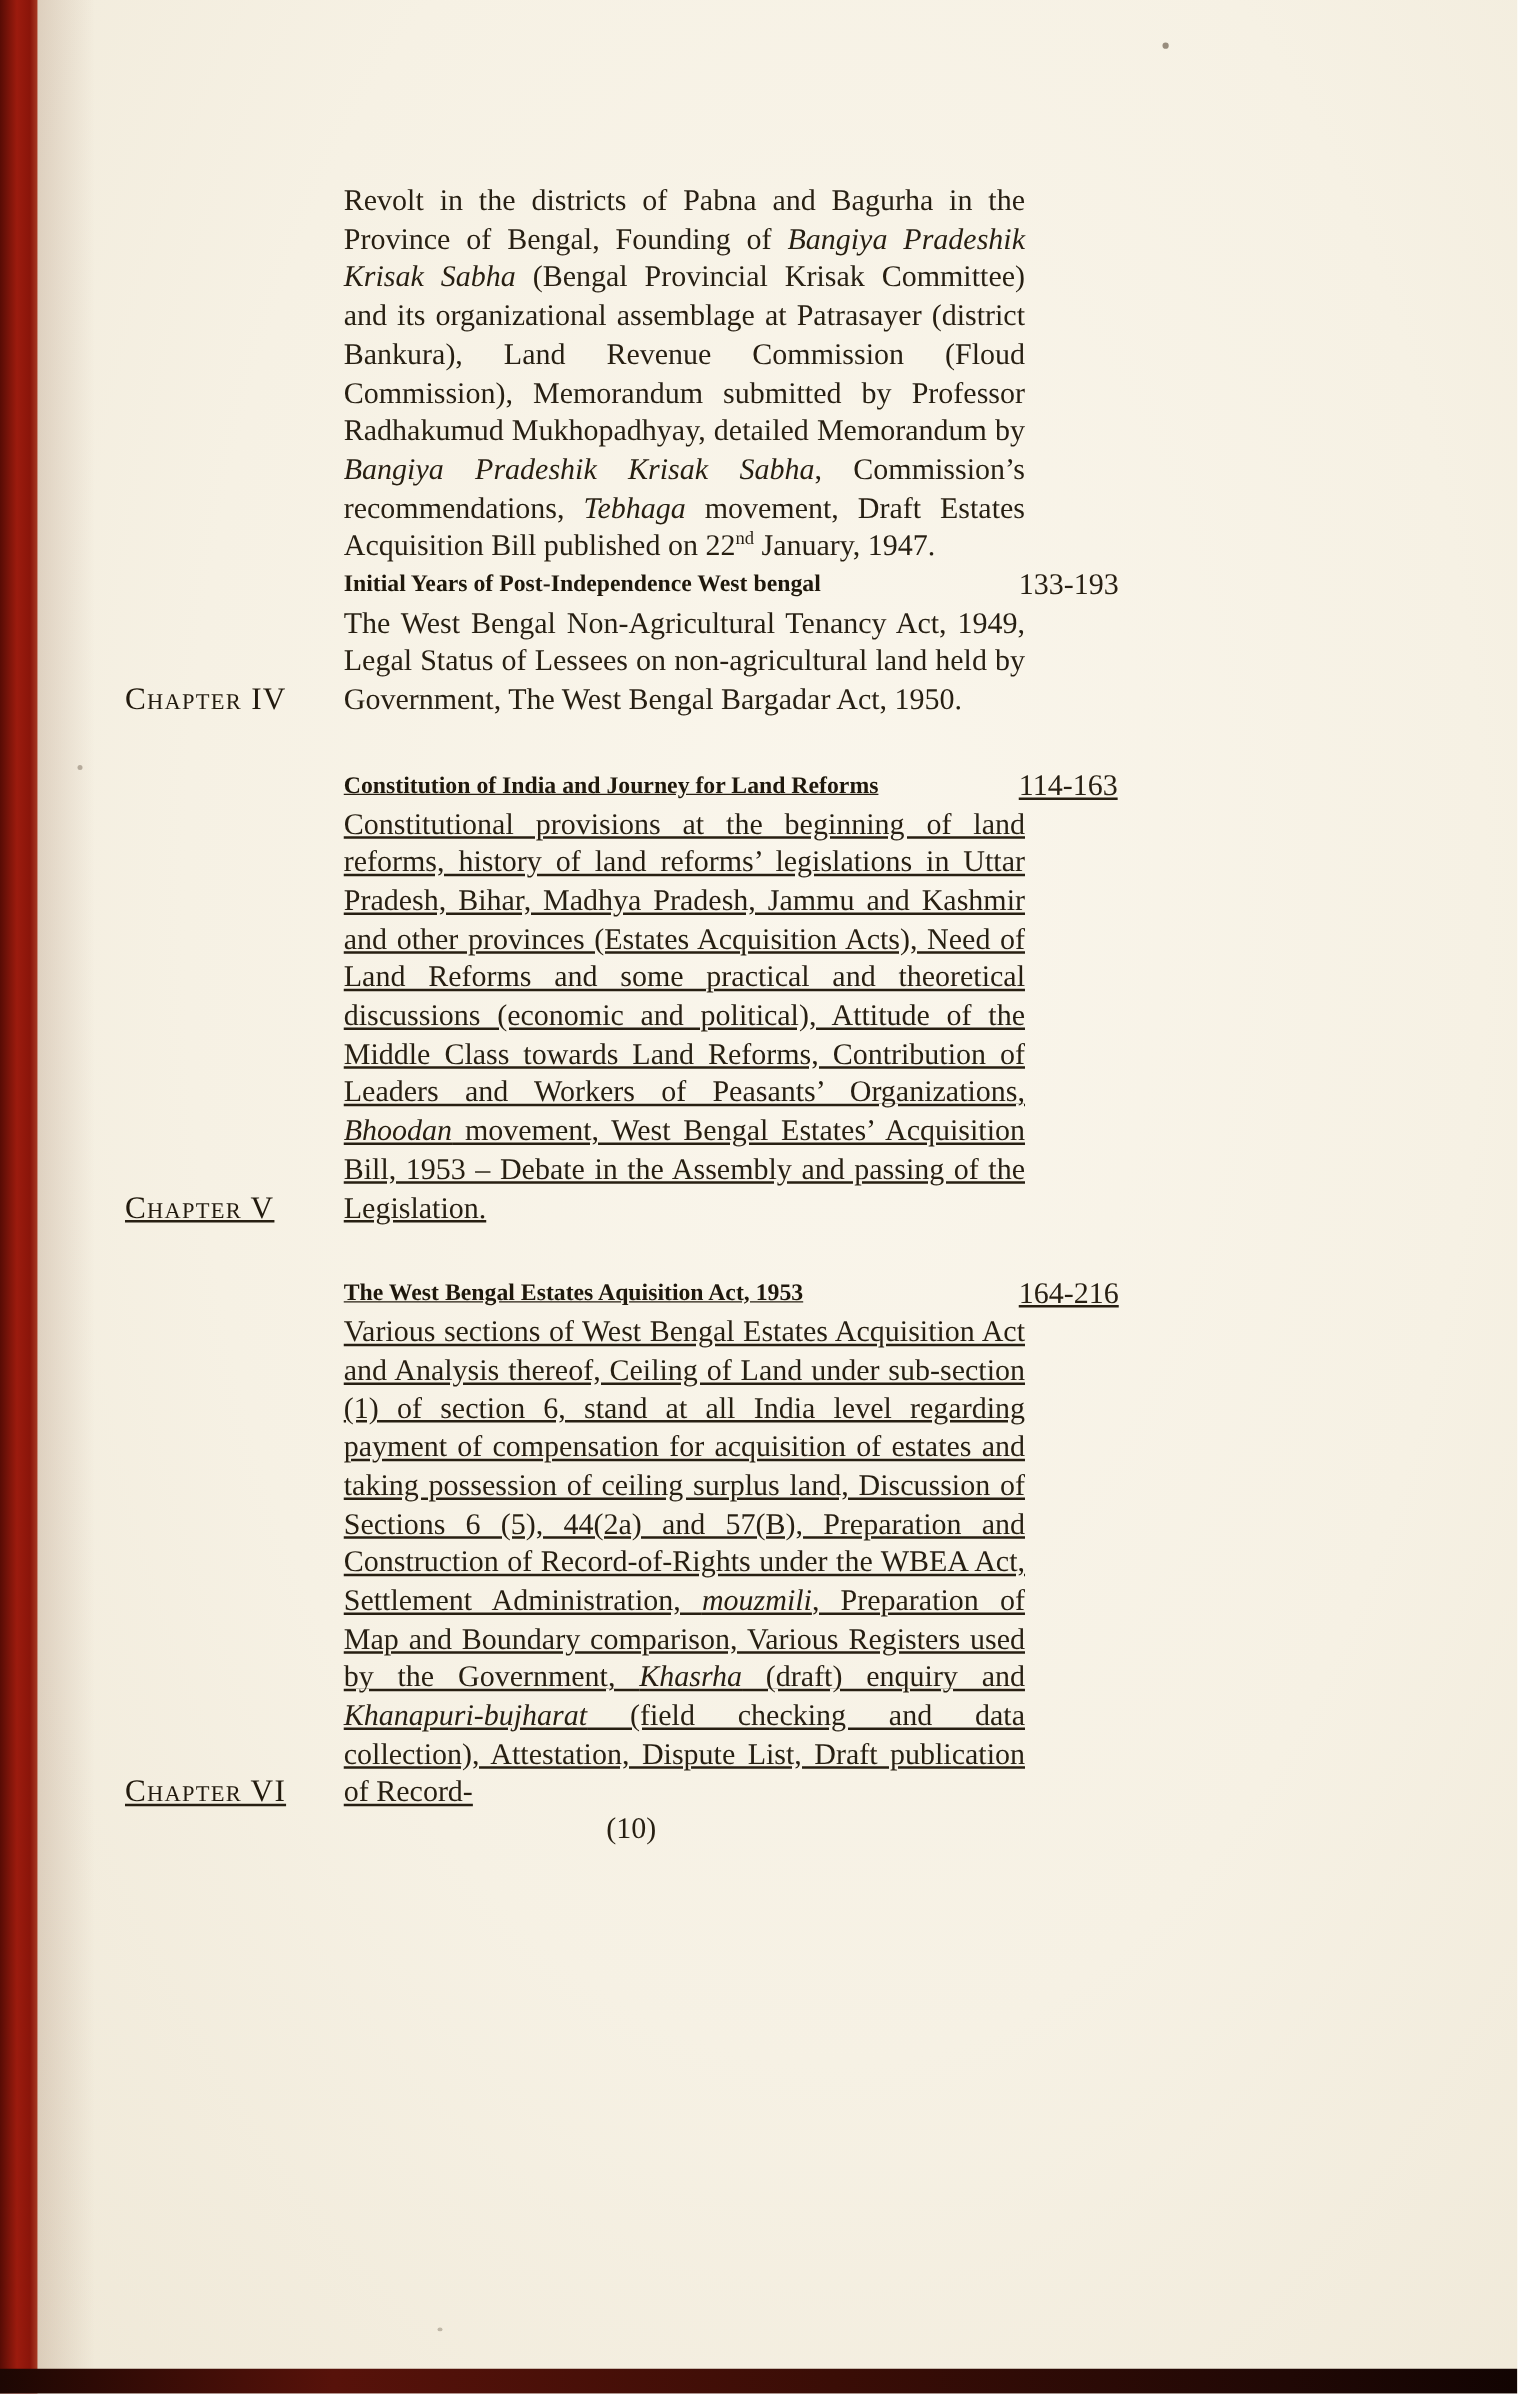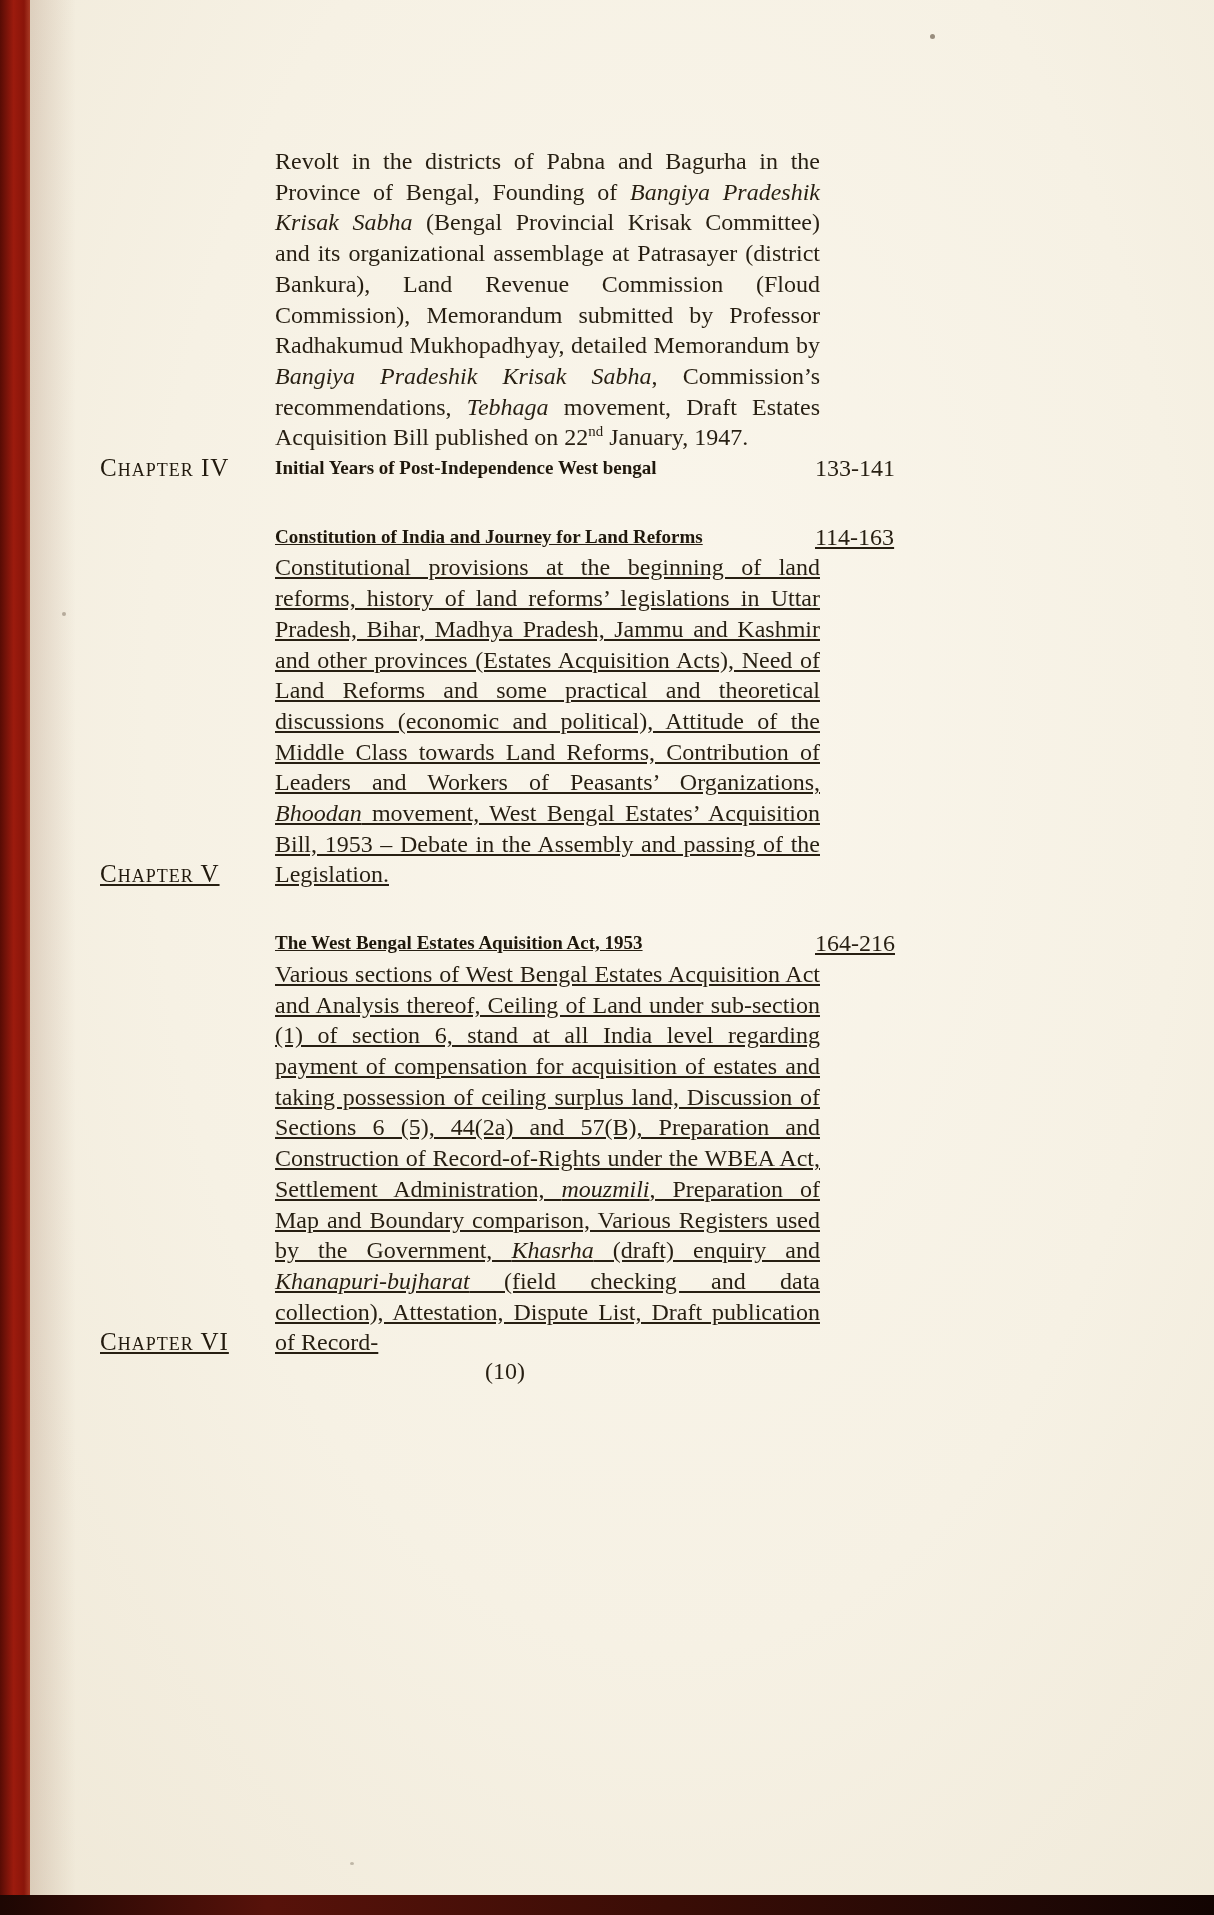--- a/index.html
+++ b/index.html
@@ -84,22 +84,23 @@
 
   <div class="content">
 
     <p class="lead-para"><span>Revolt in the districts of Pabna and Bagurha in the Province of Bengal, Founding of </span><span class="italic">Bangiya Pradeshik Krisak Sabha</span><span> (Bengal Provincial Krisak Committee) and its organizational assemblage at Patrasayer (district Bankura), Land Revenue Commission (Floud Commission), Memorandum submitted by Professor Radhakumud Mukhopadhyay, detailed Memorandum by </span><span class="italic">Bangiya Pradeshik Krisak Sabha</span><span>, Commission’s recommendations, </span><span class="italic">Tebhaga</span><span> movement, Draft Estates Acquisition Bill published on 22</span><sup>nd</sup><span> January, 1947.</span></p>
 
     <section class="entry">
       <div class="col-chapter">Chapter IV</div>
       <div class="col-body">
         <div class="title-line">
           <h2 class="entry-title">Initial Years of Post-Independence West bengal</h2>
-          <span class="entry-pages">133-141</span>
+          <span class="entry-pages">133-193</span>
         </div>
+        <p class="entry-desc"><span>The West Bengal Non-Agricultural Tenancy Act, 1949, Legal Status of Lessees on non-agricultural land held by Government, The West Bengal Bargadar Act, 1950.</span></p>
       </div>
     </section>
 
     <section class="entry gap">
       <div class="col-chapter">Chapter V</div>
       <div class="col-body">
         <div class="title-line">
           <h2 class="entry-title">Constitution of India and Journey for Land Reforms</h2>
           <span class="entry-pages">114-163</span>
         </div>

